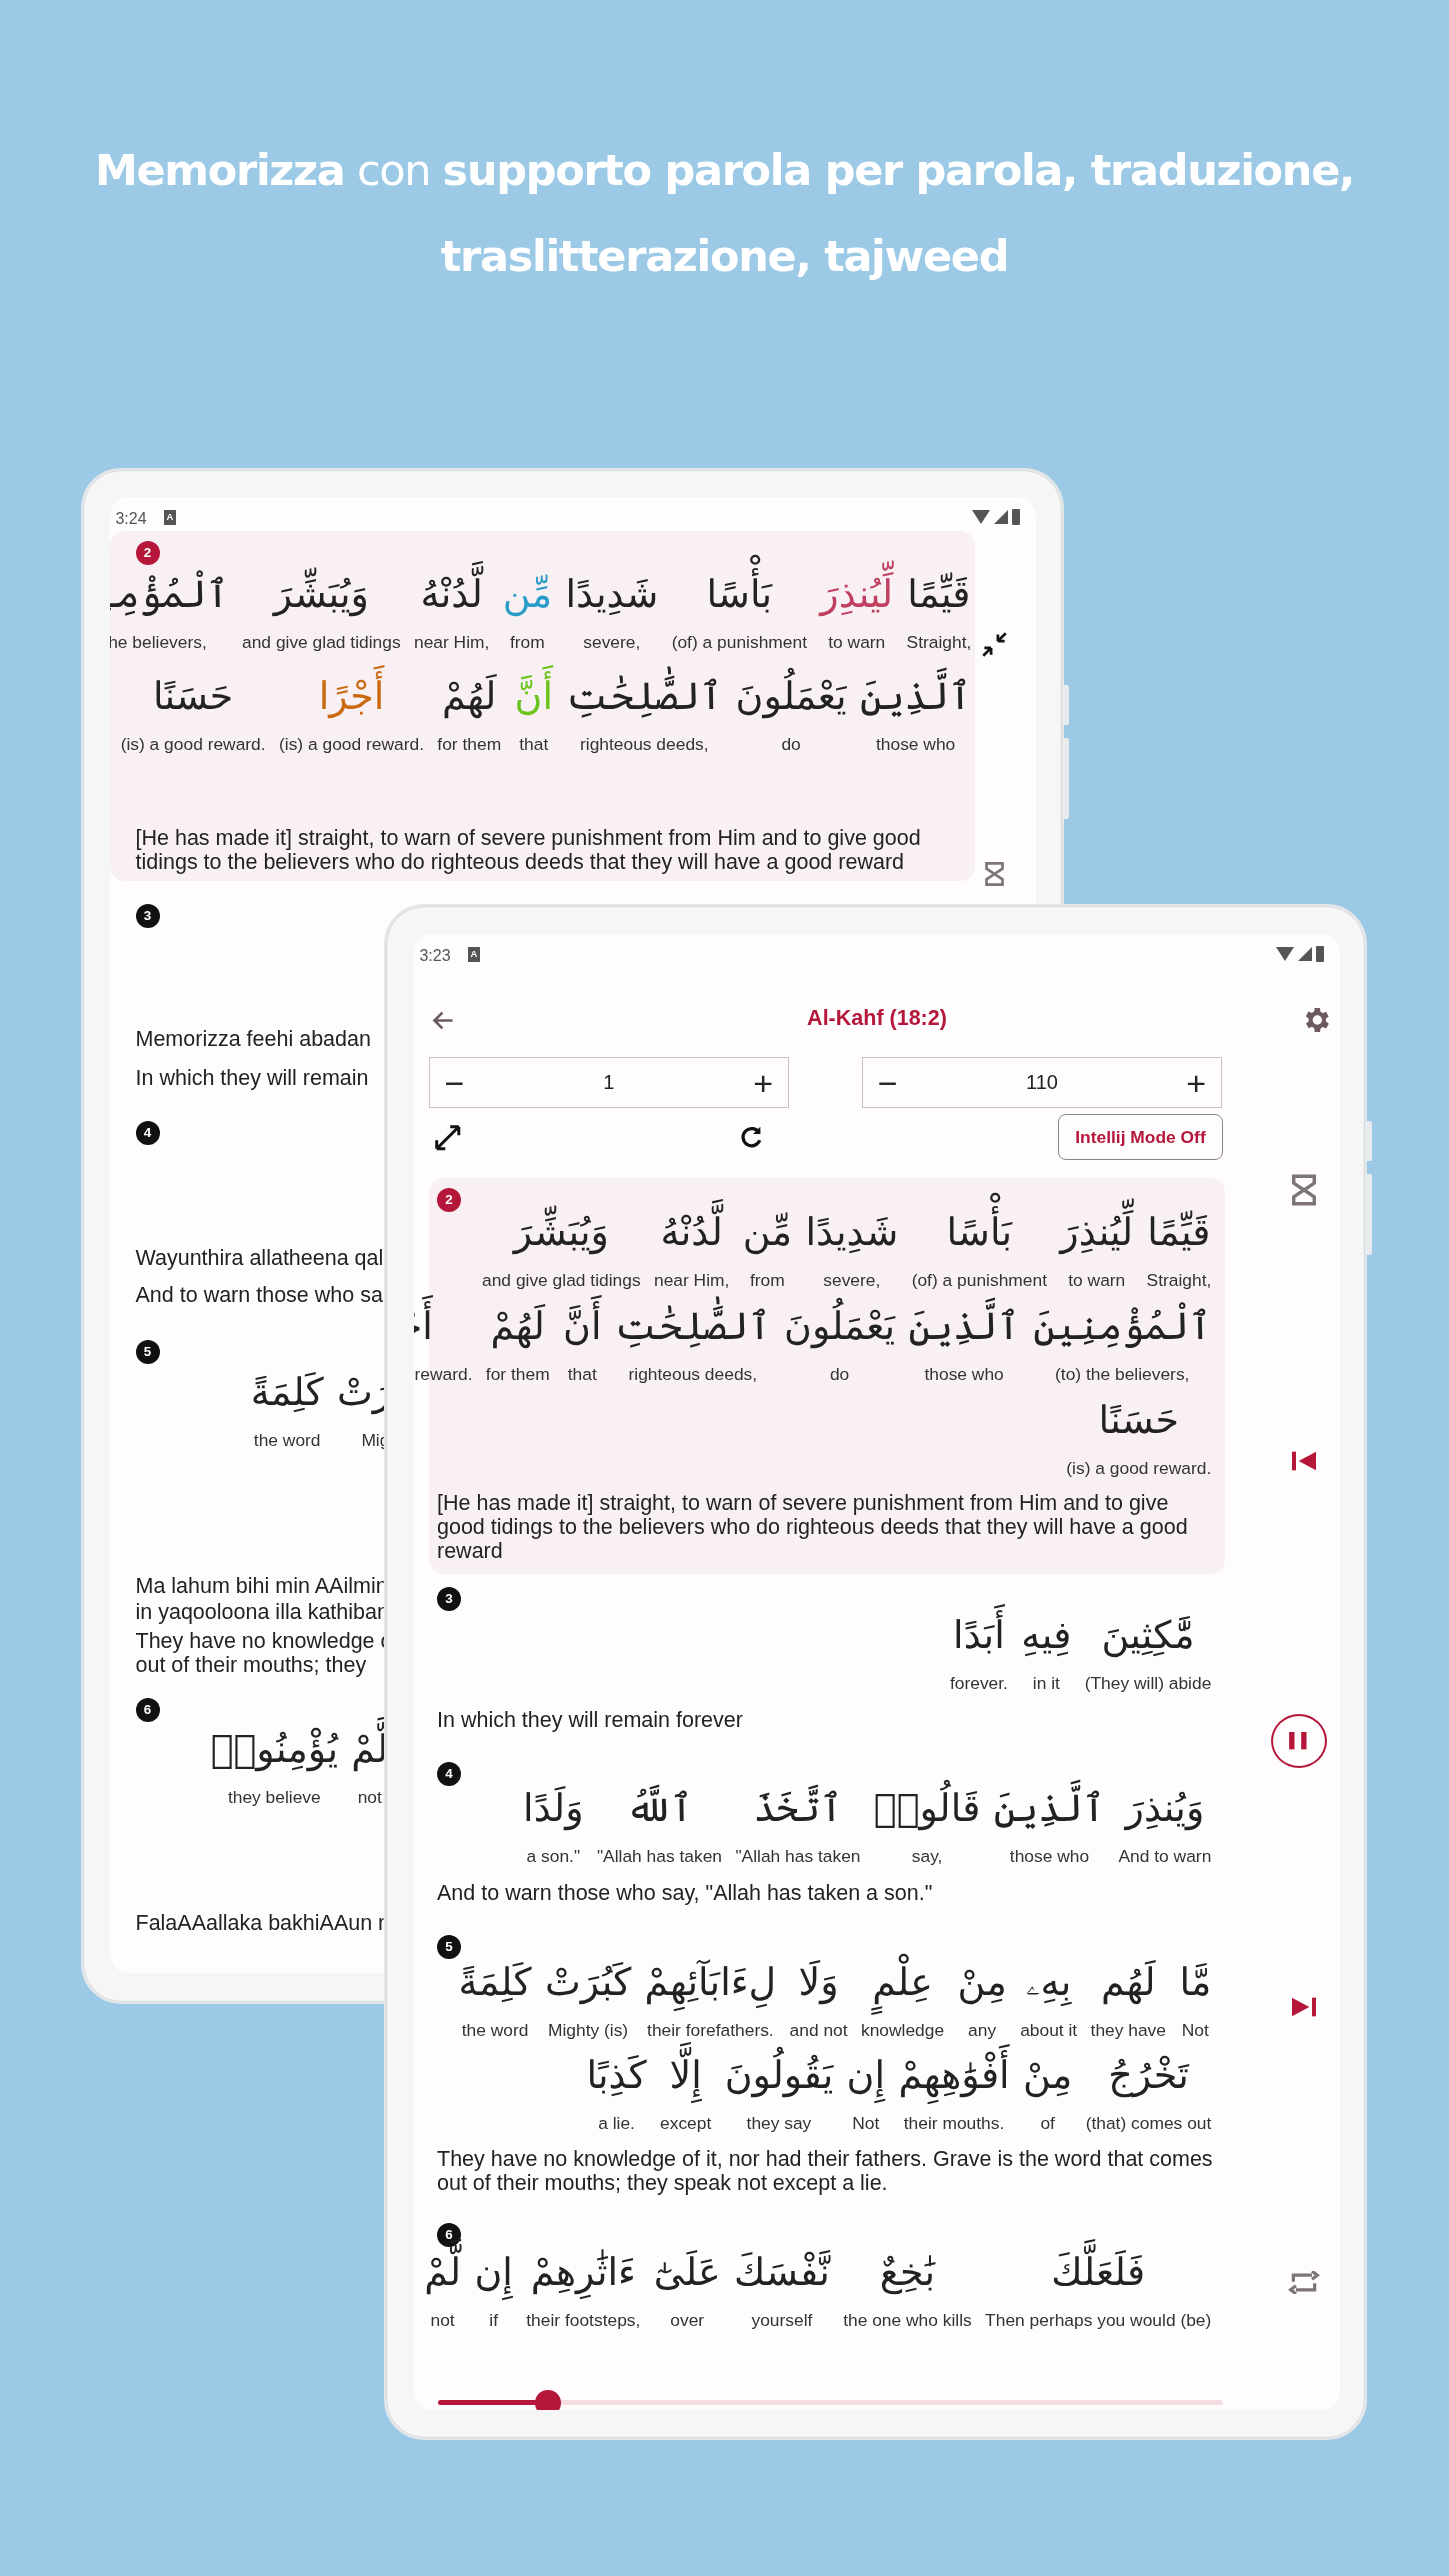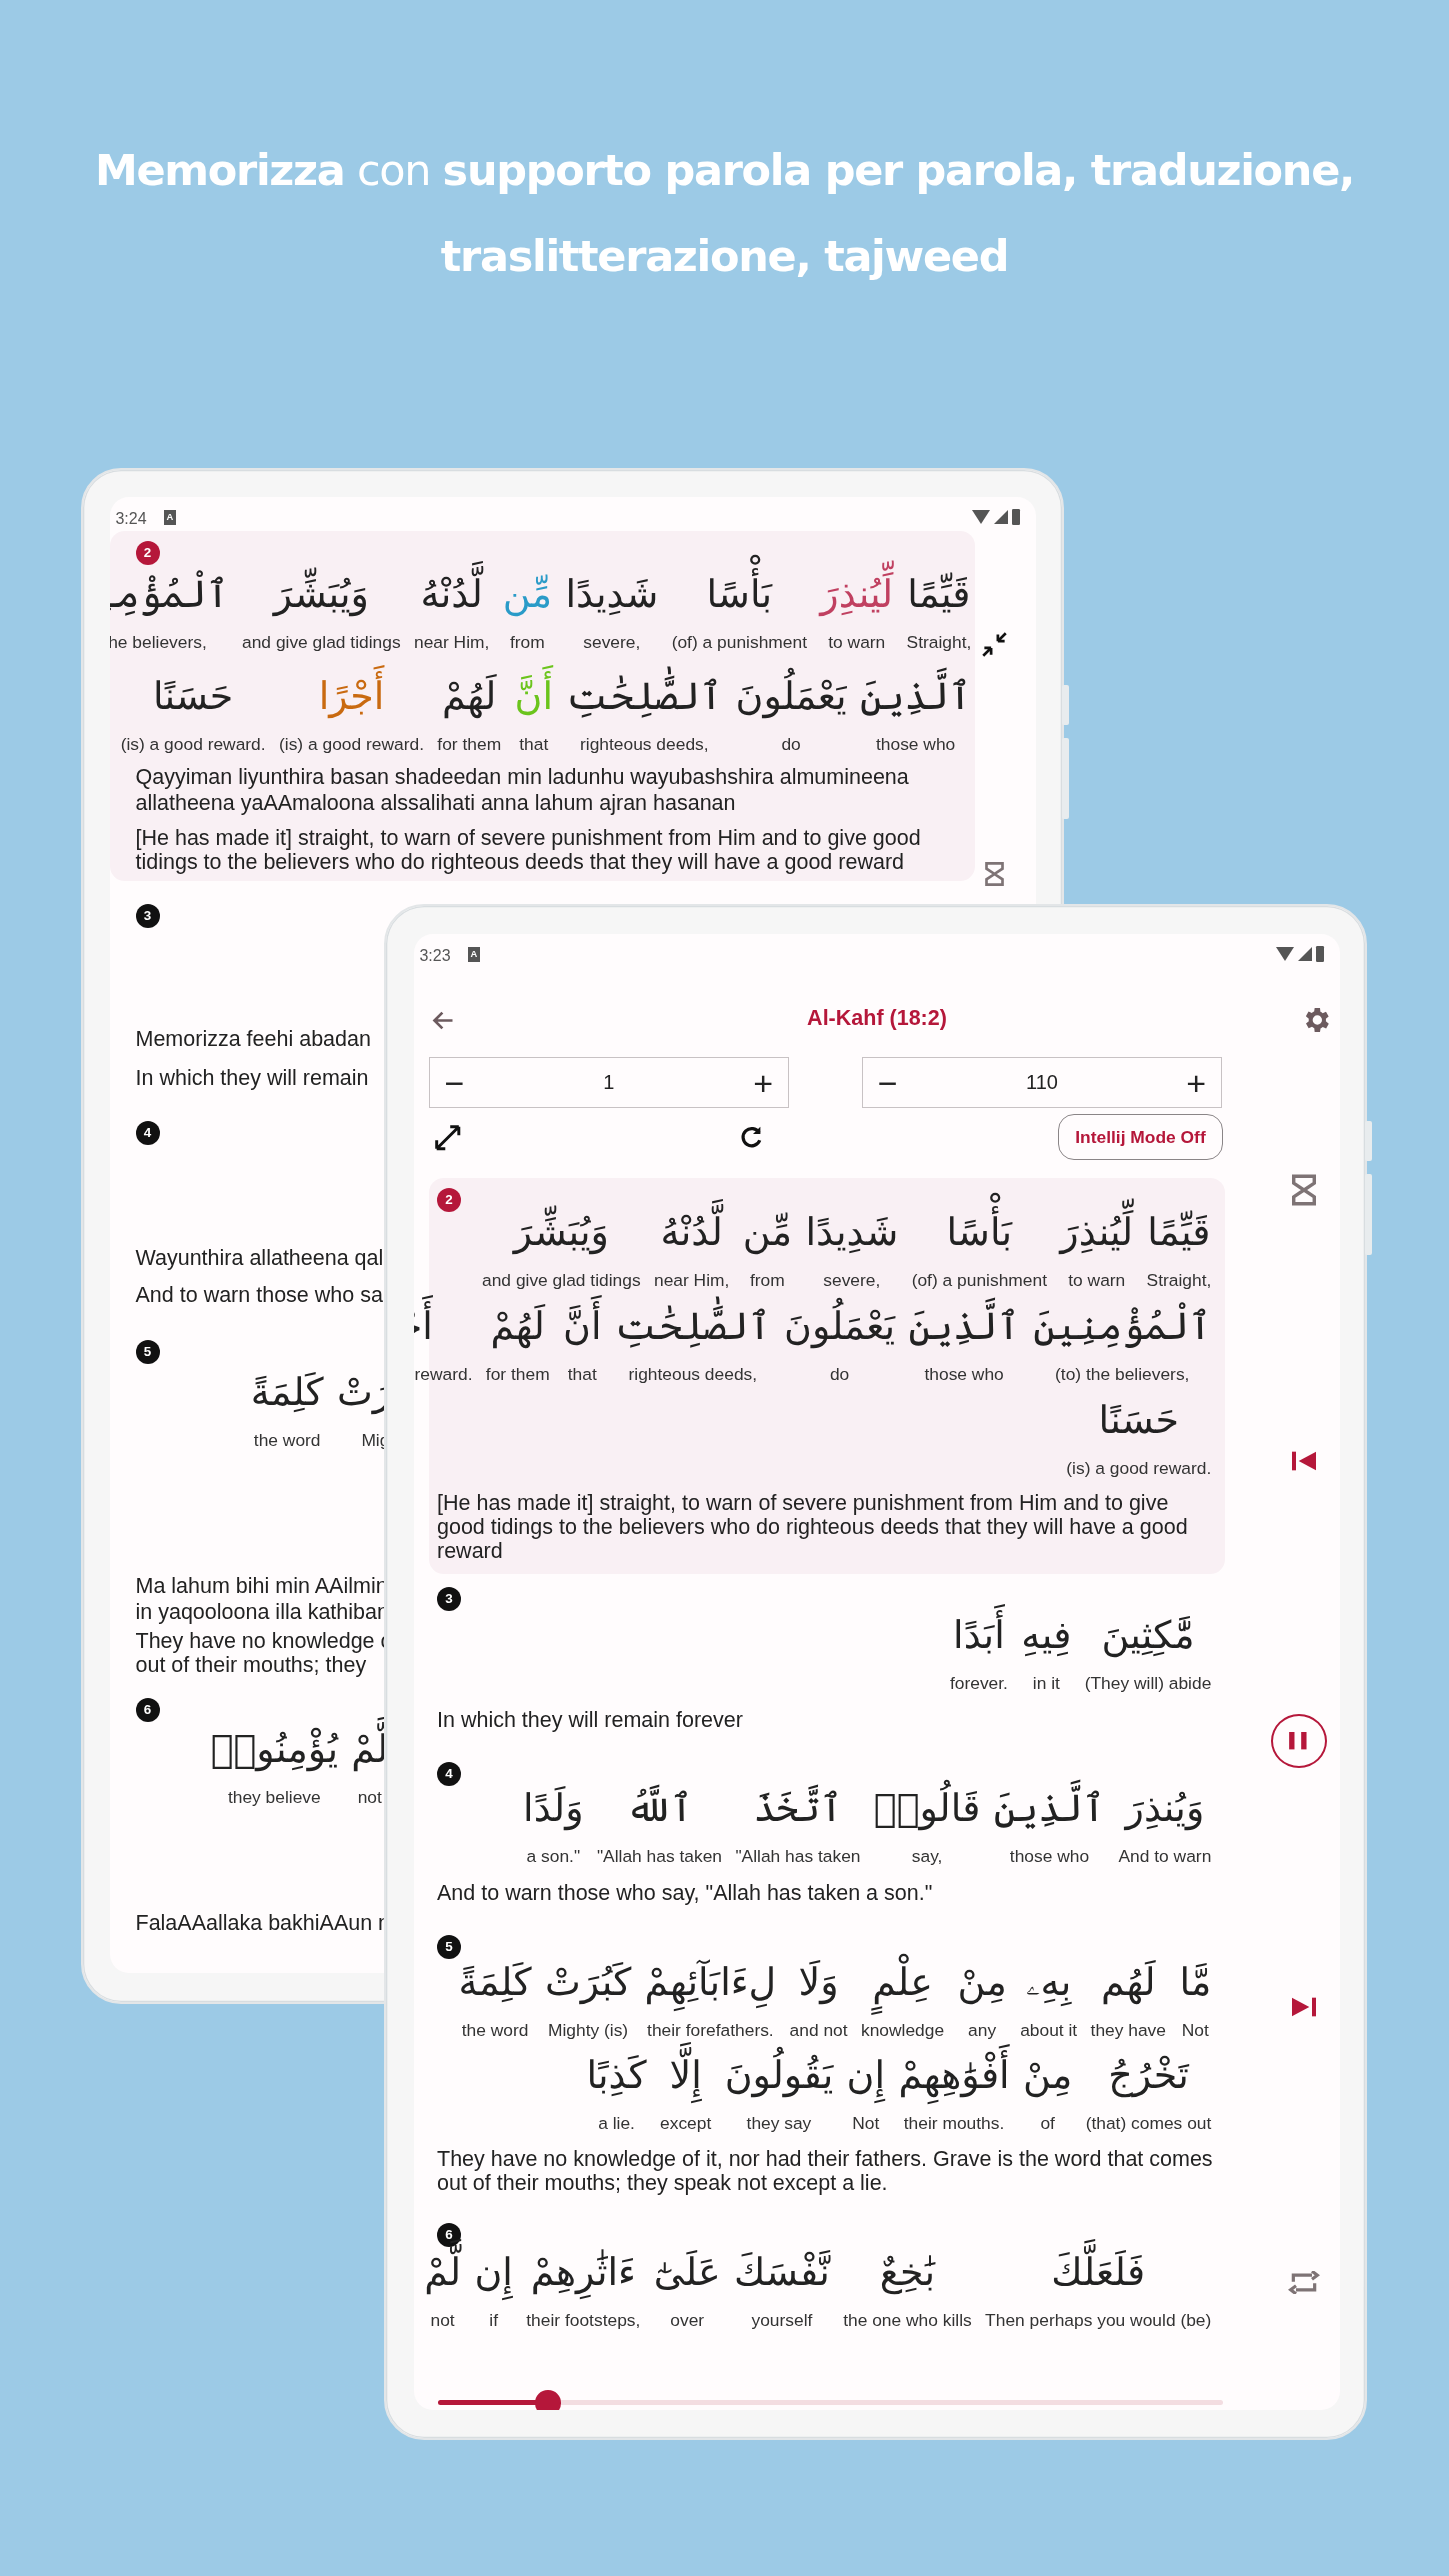--- a/index.html
+++ b/index.html
@@ -28,21 +28,21 @@
 .wrow{position:absolute;right:0;display:flex;flex-direction:row-reverse;gap:0}
 .word{display:flex;flex-direction:column;align-items:center;padding:0 6.7px}
 .word .ar{font-family:"DejaVu Serif",serif;font-size:38px;line-height:60px;color:#222;direction:rtl;white-space:nowrap}
 .word .en{font-size:17.4px;color:#333;white-space:nowrap;margin-top:8px}
 .translit{position:absolute;font-size:21.5px;line-height:25.5px;color:#222}
 .translation{position:absolute;font-size:21.5px;line-height:24px;color:#222}
 .icon{position:absolute;display:flex;align-items:center;justify-content:center}
 .title{position:absolute;left:0;width:100%;text-align:center;font-size:21.5px;font-weight:bold;color:#b5173a}
 .stepper{position:absolute;height:51px;border:1.3px solid #c8c2c4;display:flex;align-items:center;justify-content:space-between;padding:0 14.8px;font-size:20px;background:#fffcfd}
 .stepper .btn{font-size:34px;line-height:34px;color:#222;cursor:pointer}
-.outline-btn{position:absolute;border:1.3px solid #8a8587;border-radius:16px;color:#b5173a;font-size:17.4px;font-weight:bold;display:flex;align-items:center;justify-content:center}
+.outline-btn{position:absolute;border:1.3px solid #8a8587;border-radius:8px;color:#b5173a;font-size:17.4px;font-weight:bold;display:flex;align-items:center;justify-content:center}
 .slider-track{position:absolute;height:5.4px;background:#f3dde1;border-radius:2.7px}
 .slider-fill{position:absolute;left:0;top:0;height:5.4px;background:#b5173a;border-radius:2.7px}
 .slider-thumb{position:absolute;top:-10px;width:25.5px;height:25.5px;border-radius:50%;background:#b5173a}
 .col-blue{color:#2a9bc8 !important}
 .col-red{color:#c04060 !important}
 .col-green{color:#6bc41c !important}
 .col-orange{color:#c96a10 !important}
 </style>
 </head>
 <body>
@@ -126,24 +126,20 @@
         <div class="word">
           <span class="ar col-orange">أَجْرًا</span>
           <span class="en">(is) a good reward.</span>
         </div>
         <div class="word">
           <span class="ar">حَسَنًا</span>
           <span class="en">(is) a good reward.</span>
         </div>
       </div>
 
-    <div class="translit" style="left:25.5px;top:268px;width:839px">
-      <div>Qayyiman liyunthira basan shadeedan min ladunhu wayubashshira almumineena</div>
-      <div>allatheena yaAAmaloona alssalihati anna lahum ajran hasanan</div>
-    </div>
     <div class="translation" style="left:25.5px;top:329px;width:839px">[He has made it] straight, to warn of severe punishment from Him and to give good tidings to the believers who do righteous deeds that they will have a good reward</div>
 
     <div class="icon" style="right:21.5px;top:127px;width:40px;height:40px">
       <svg width="27" height="27" viewBox="0 0 24 24">
           <path d="M2 22l7-7M9 15v6M9 15h-6M22 2l-7 7M15 9V3M15 9h6" stroke="#111" stroke-width="2.4" fill="none"></path>
         </svg>
     </div>
     <div class="icon" style="right:27px;top:362px;width:29.5px;height:29.5px">
       <svg width="19" height="24" viewBox="0 0 14 18">
           <path d="M1 1h12v4L7 9l6 4v4H1v-4l6-4-6-4z" stroke="#7e7375" stroke-width="2" fill="none"></path>

